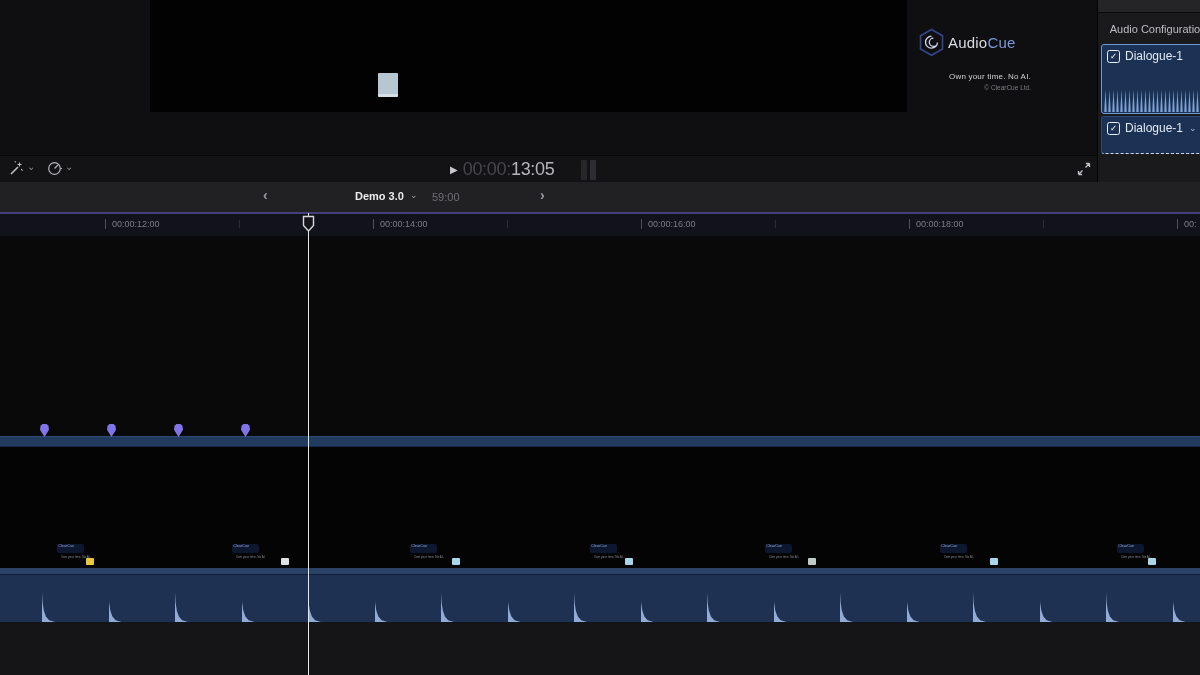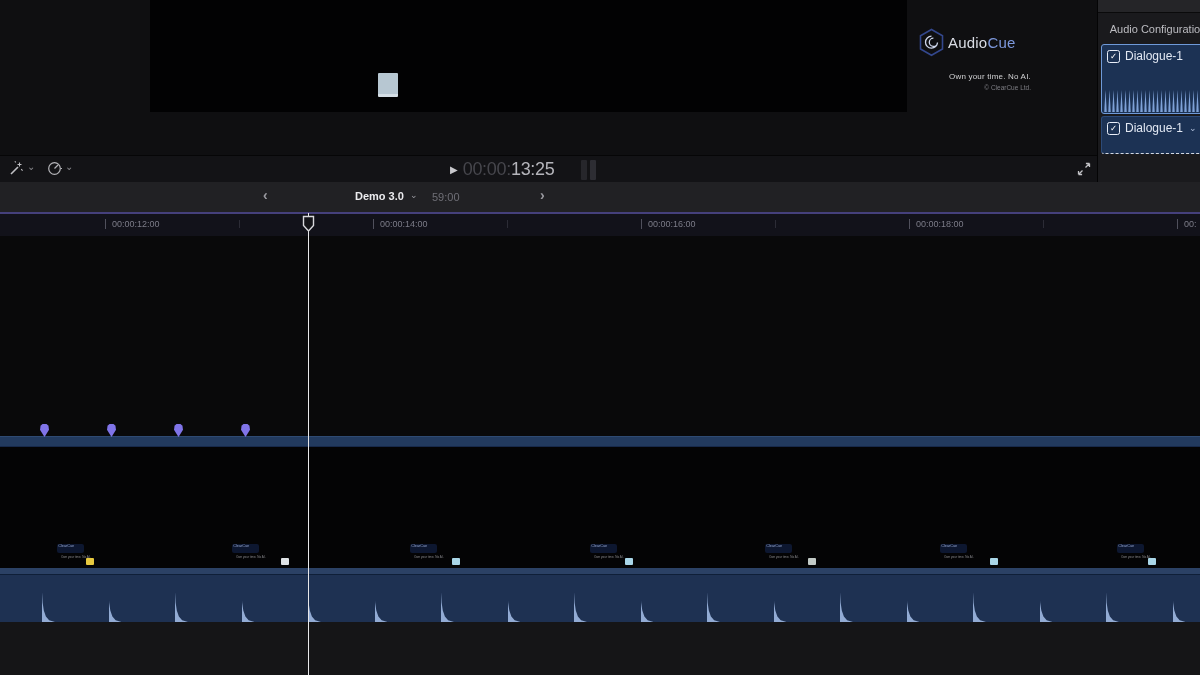--- a/index.html
+++ b/index.html
@@ -174,21 +174,21 @@
     <span class="chev" style="left:27px">⌄</span>
     <svg class="tool" style="left:46px" width="17" height="17">
       <circle cx="8.5" cy="8.5" r="5.8" fill="none" stroke="#b4b4b8" stroke-width="1.2"></circle>
       <path d="M8.5 8.5 L12 5" stroke="#b4b4b8" stroke-width="1.2"></path>
       <path d="M14.6 8.5 h1.4" stroke="#b4b4b8" stroke-width="1.2"></path>
     </svg>
     <span class="chev" style="left:65px">⌄</span>
 
     <div id="tc-group">
       <span id="play-glyph">▶</span>
-      <span id="timecode"><span id="tc-prefix">00:00:</span><span id="tc-value">13:25</span></span>
+      <span id="timecode"><span id="tc-prefix">00:00:</span><span id="tc-value">13:05</span></span>
     </div>
     <div class="meter" id="meter-1"></div>
     <div class="meter" id="meter-2"></div>
 
     <svg id="expand-btn" viewBox="0 0 16 16">
       <path d="M9.5 6.5 L13.5 2.5 M13.5 2.5 h-3.6 M13.5 2.5 v3.6 M6.5 9.5 L2.5 13.5 M2.5 13.5 h3.6 M2.5 13.5 v-3.6" stroke="#c2c2c6" stroke-width="1.3" fill="none"></path>
     </svg>
   </div>
 
   <div id="navbar">

